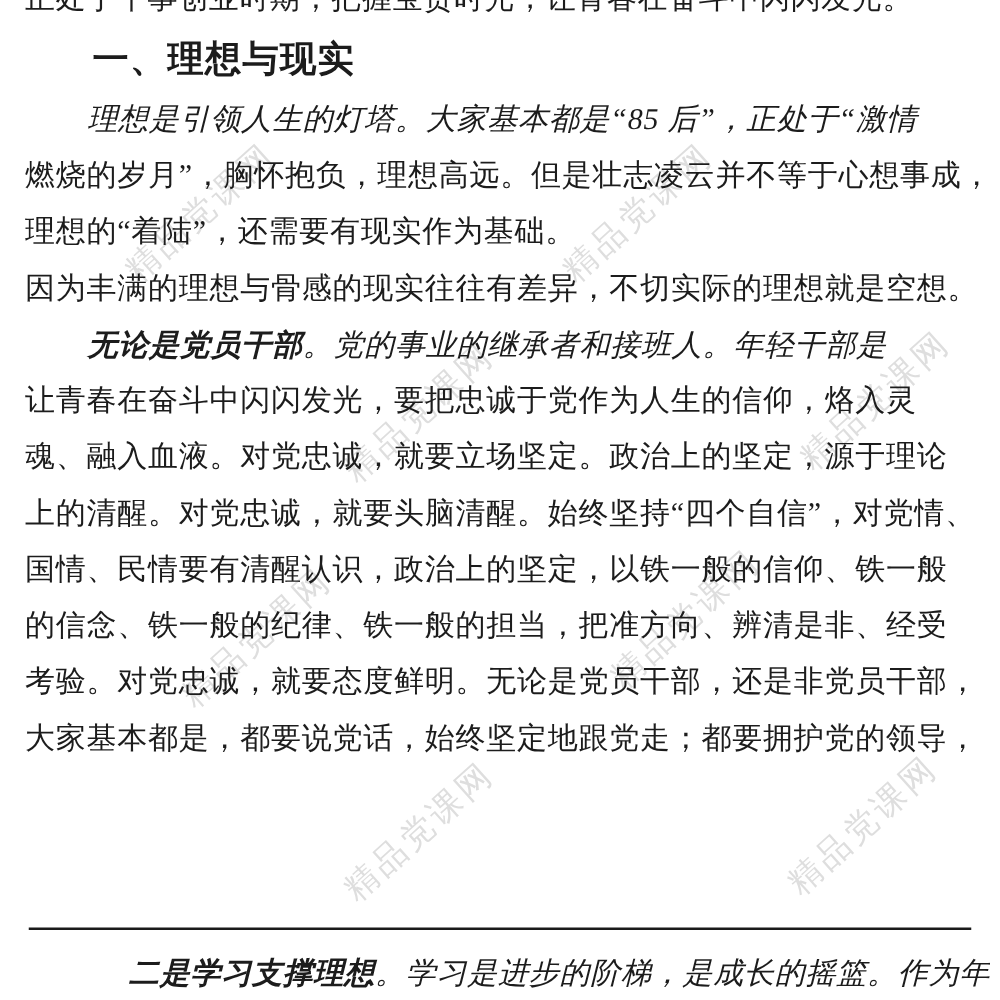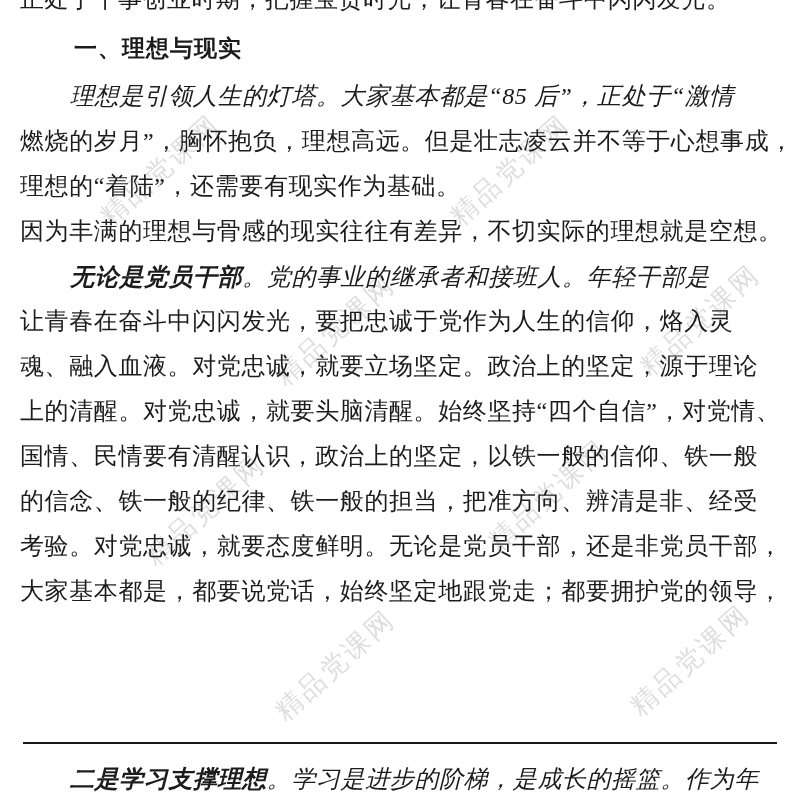--- a/index.html
+++ b/index.html
@@ -25,29 +25,29 @@
   
   .txt-layer{position:absolute;inset:0;z-index:1;}
   .clipped-line{
     position:absolute;top:-13px;left:20px;width:770px;
     font-size:24px;line-height:24px;letter-spacing:0.5px;
     white-space:nowrap;
   }
   .heading{
     position:absolute;top:33px;left:74px;
     font-family:"Liberation Sans","DejaVu Sans",sans-serif;
-    font-weight:bold;font-size:23px;line-height:30px;
+    font-weight:bold;font-size:29px;line-height:30px;
     letter-spacing:1px;
   }
   .body-block{
     position:absolute;left:20px;width:772px;
     font-size:24px;line-height:45px;letter-spacing:0.6px;
   }
   #para-block{top:74px;}
-  #next-page-block{top:756px;}
+  #next-page-block{top:756px;text-align:right;}
   .line{height:45px;white-space:nowrap;overflow:hidden;}
   .indent{text-indent:50px;font-style:italic;}
   .bold-lead{
     font-family:"Liberation Sans","DejaVu Sans",sans-serif;
     font-weight:bold;
   }
   .divider{
     position:absolute;top:742px;left:23px;width:754px;height:2px;
     background:#1a1a1a;
   }

